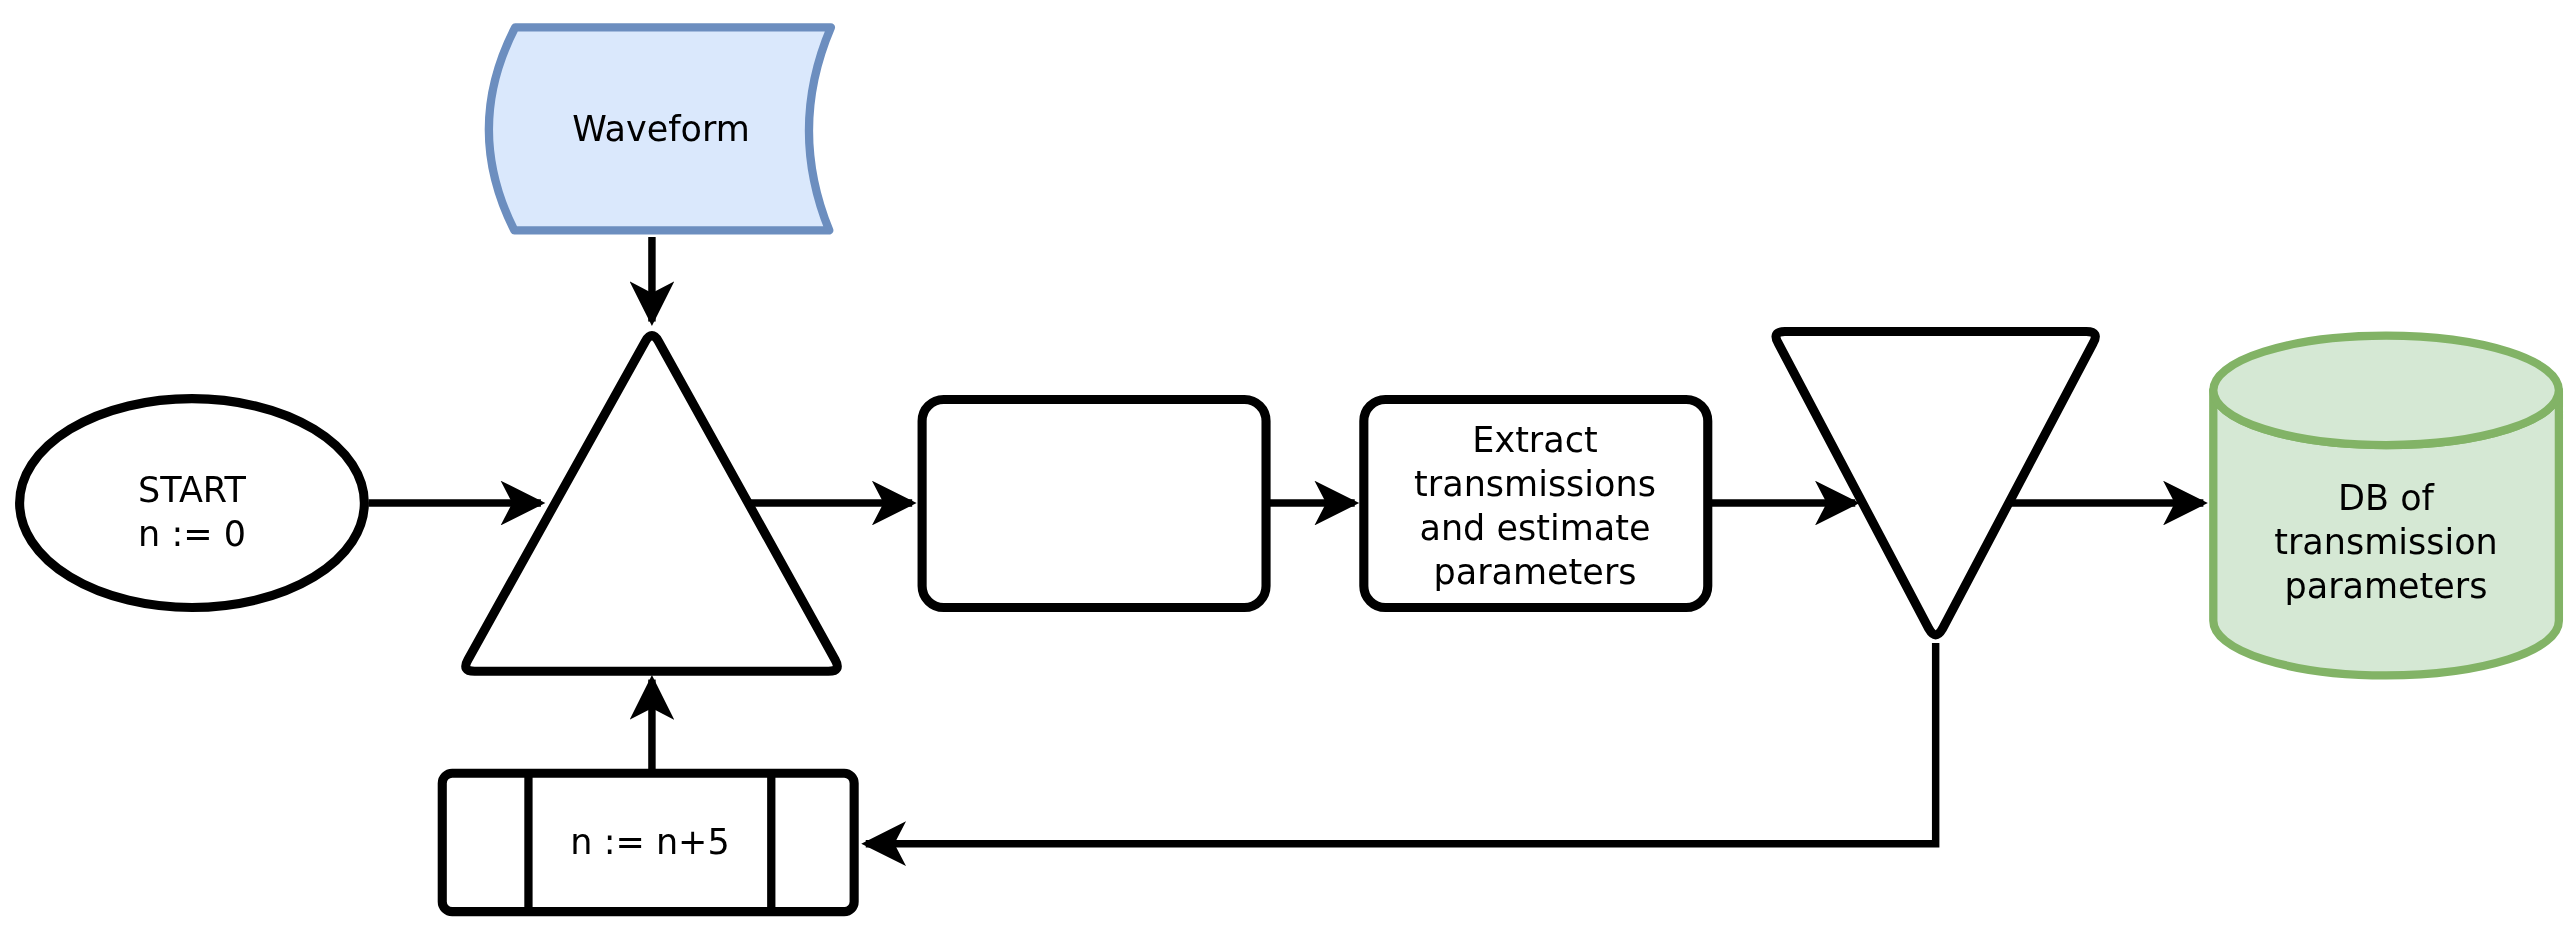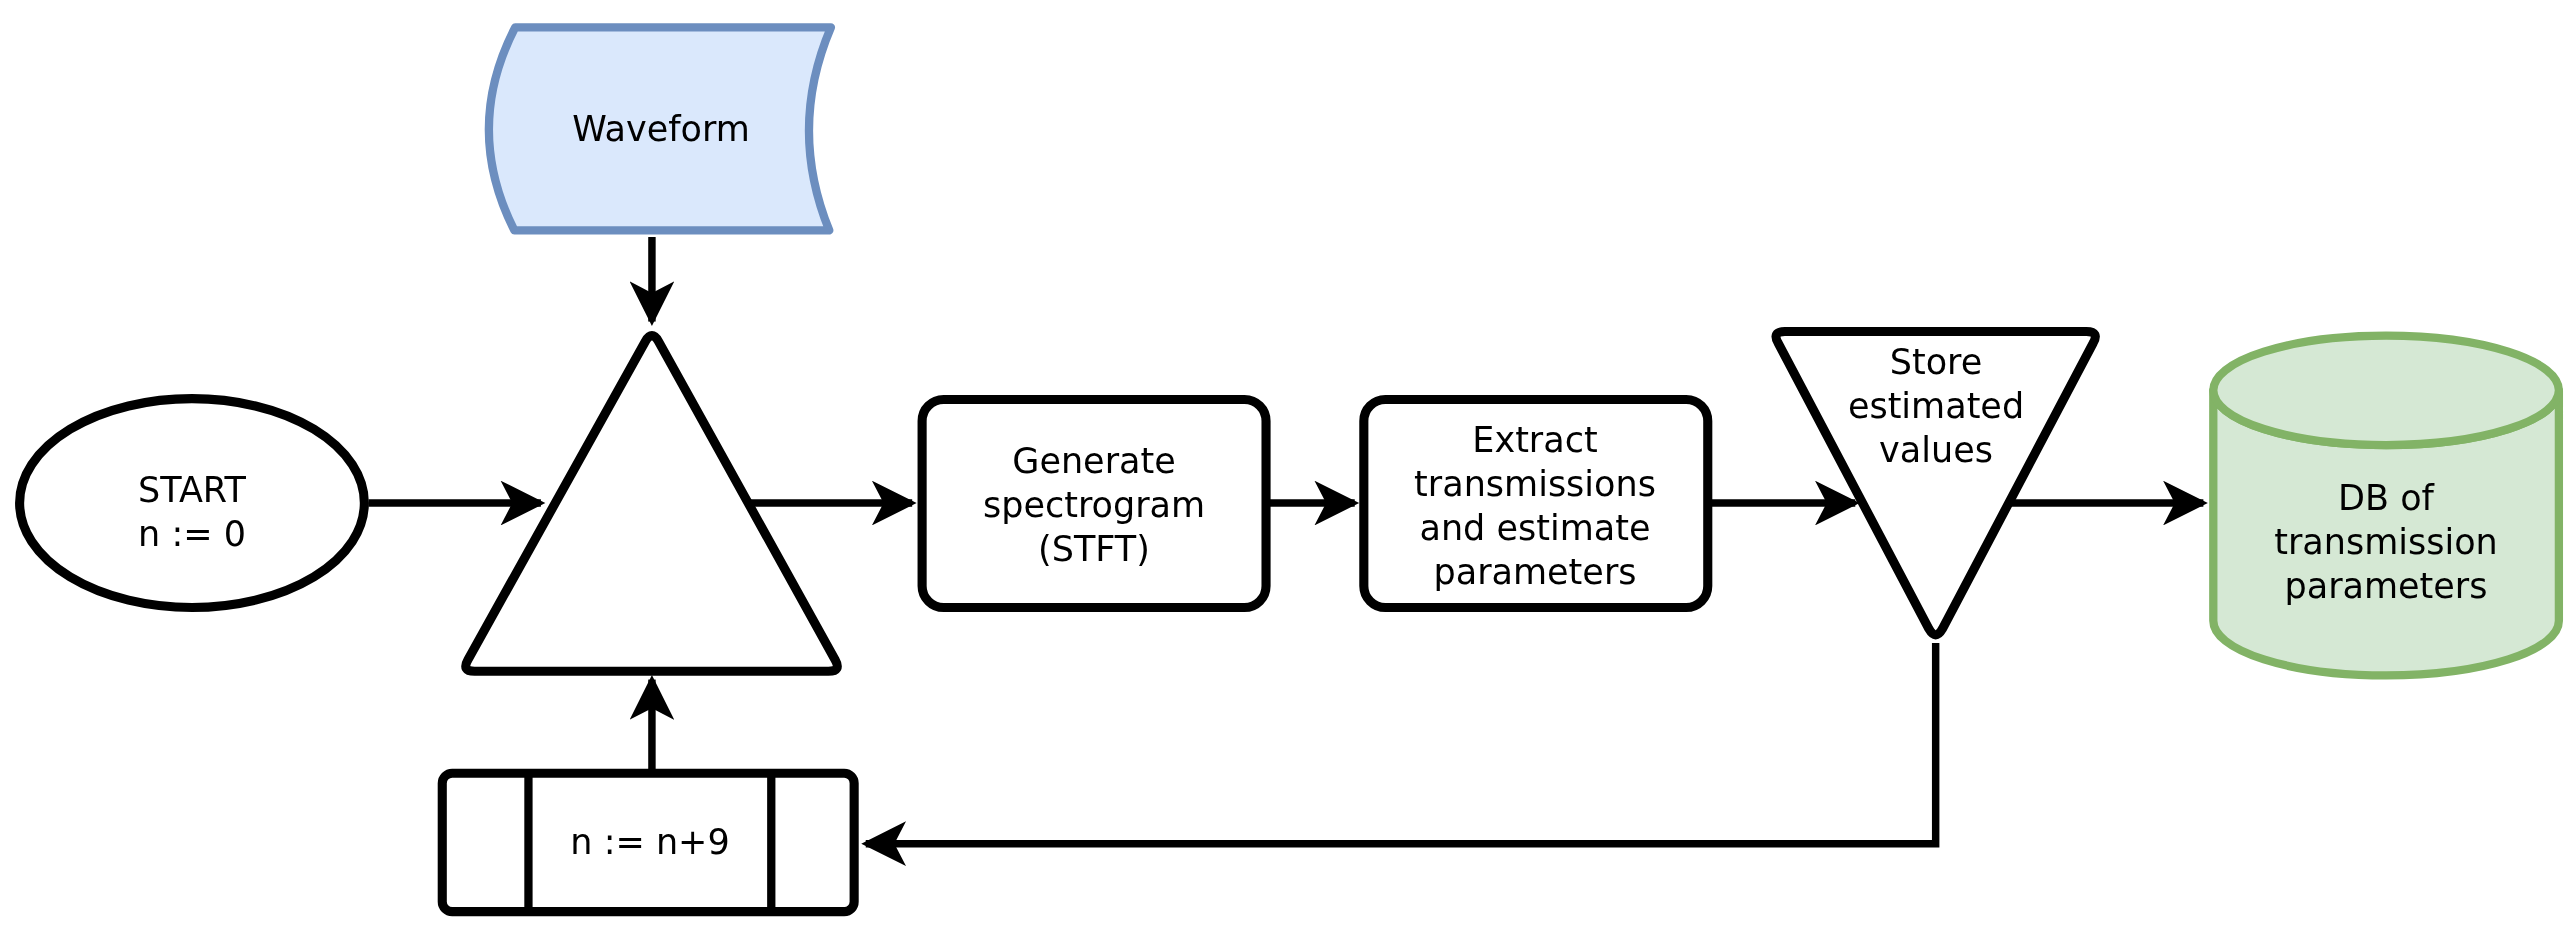--- a/index.html
+++ b/index.html
@@ -108,29 +108,23 @@
 
       <rect class="shape-plain" x="533" y="933" width="497" height="167" rx="12" ry="12"></rect>
       <line class="divider" x1="637" y1="933" x2="637" y2="1100"></line>
       <line class="divider" x1="930" y1="933" x2="930" y2="1100"></line>
     </g>
   </svg>
 
   <div class="label" style="left:661px; top:129px">Waveform</div>
   <div class="label" style="left:192px; top:512px">START
 n := 0</div>
-  <div class="label" style="left:1094px; top:505px">Generate
-spectrogram
-(STFT)</div>
   <div class="label" style="left:1535px; top:506px">Extract
 transmissions
 and estimate
 parameters</div>
-  <div class="label" style="left:1936px; top:406px">Store
-estimated
-values</div>
   <div class="label" style="left:2386px; top:542px">DB of
 transmission
 parameters</div>
-  <div class="label" style="left:650px; top:842px">n := n+9</div>
+  <div class="label" style="left:650px; top:842px">n := n+5</div>
 
 </div>
 
 
 </body></html>

